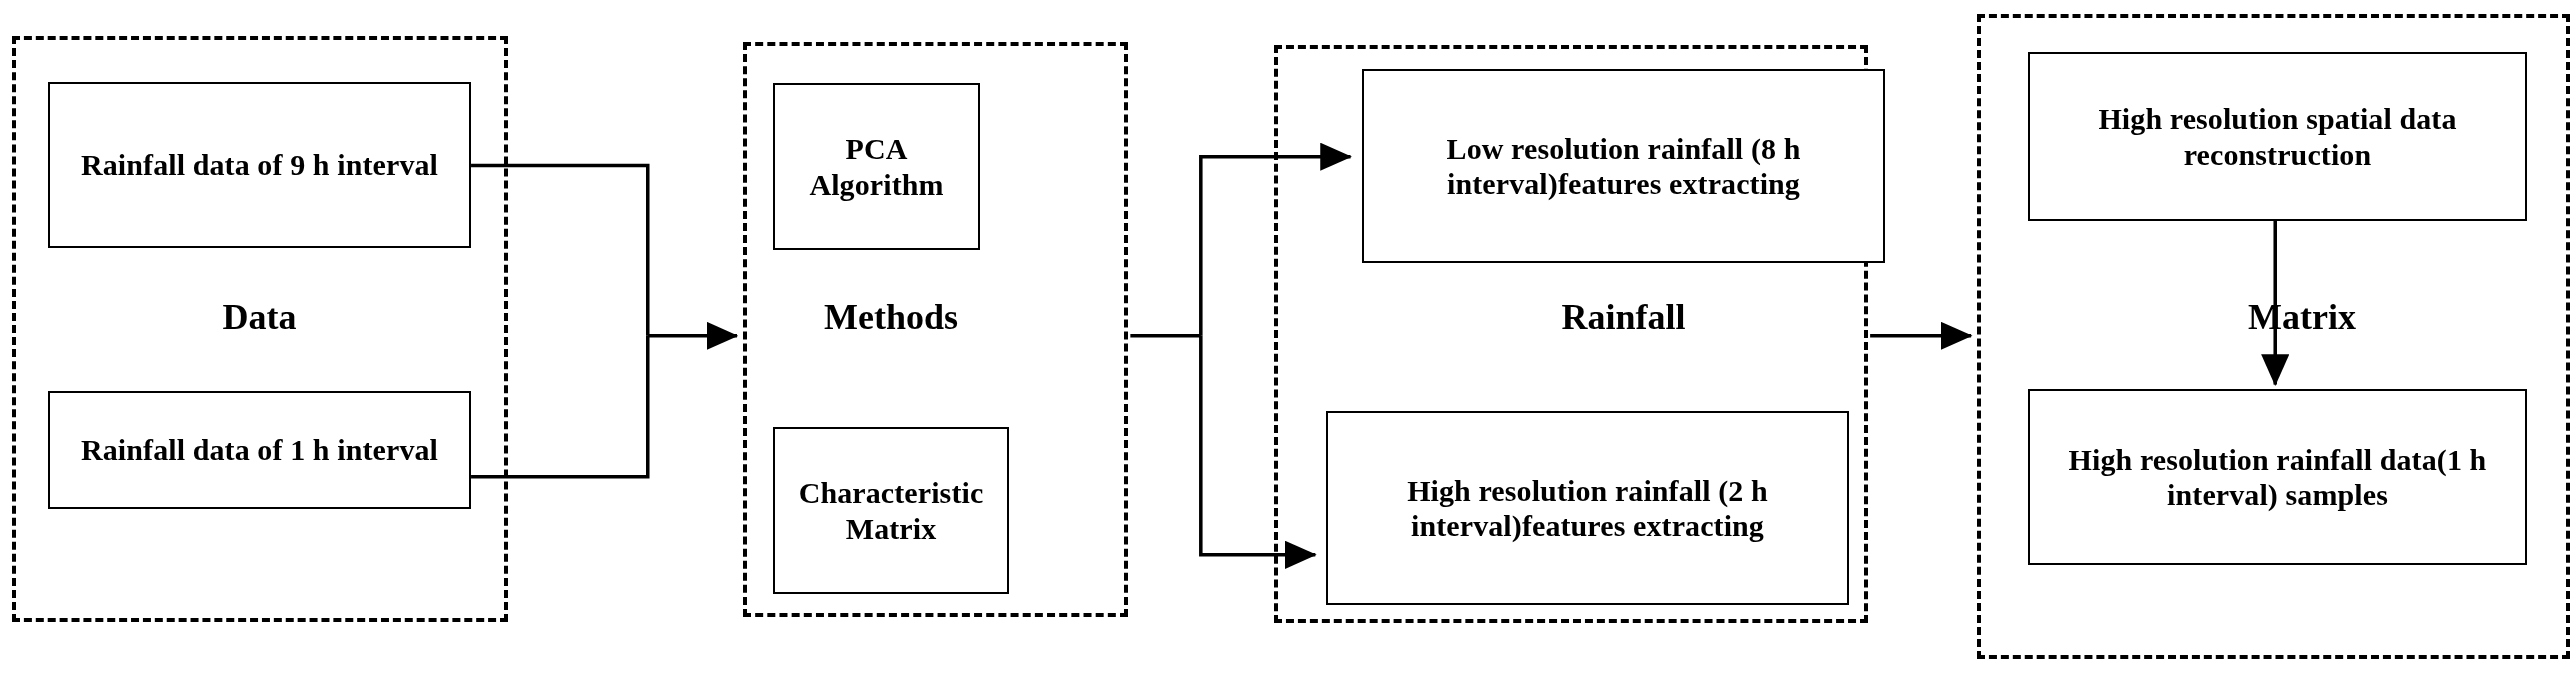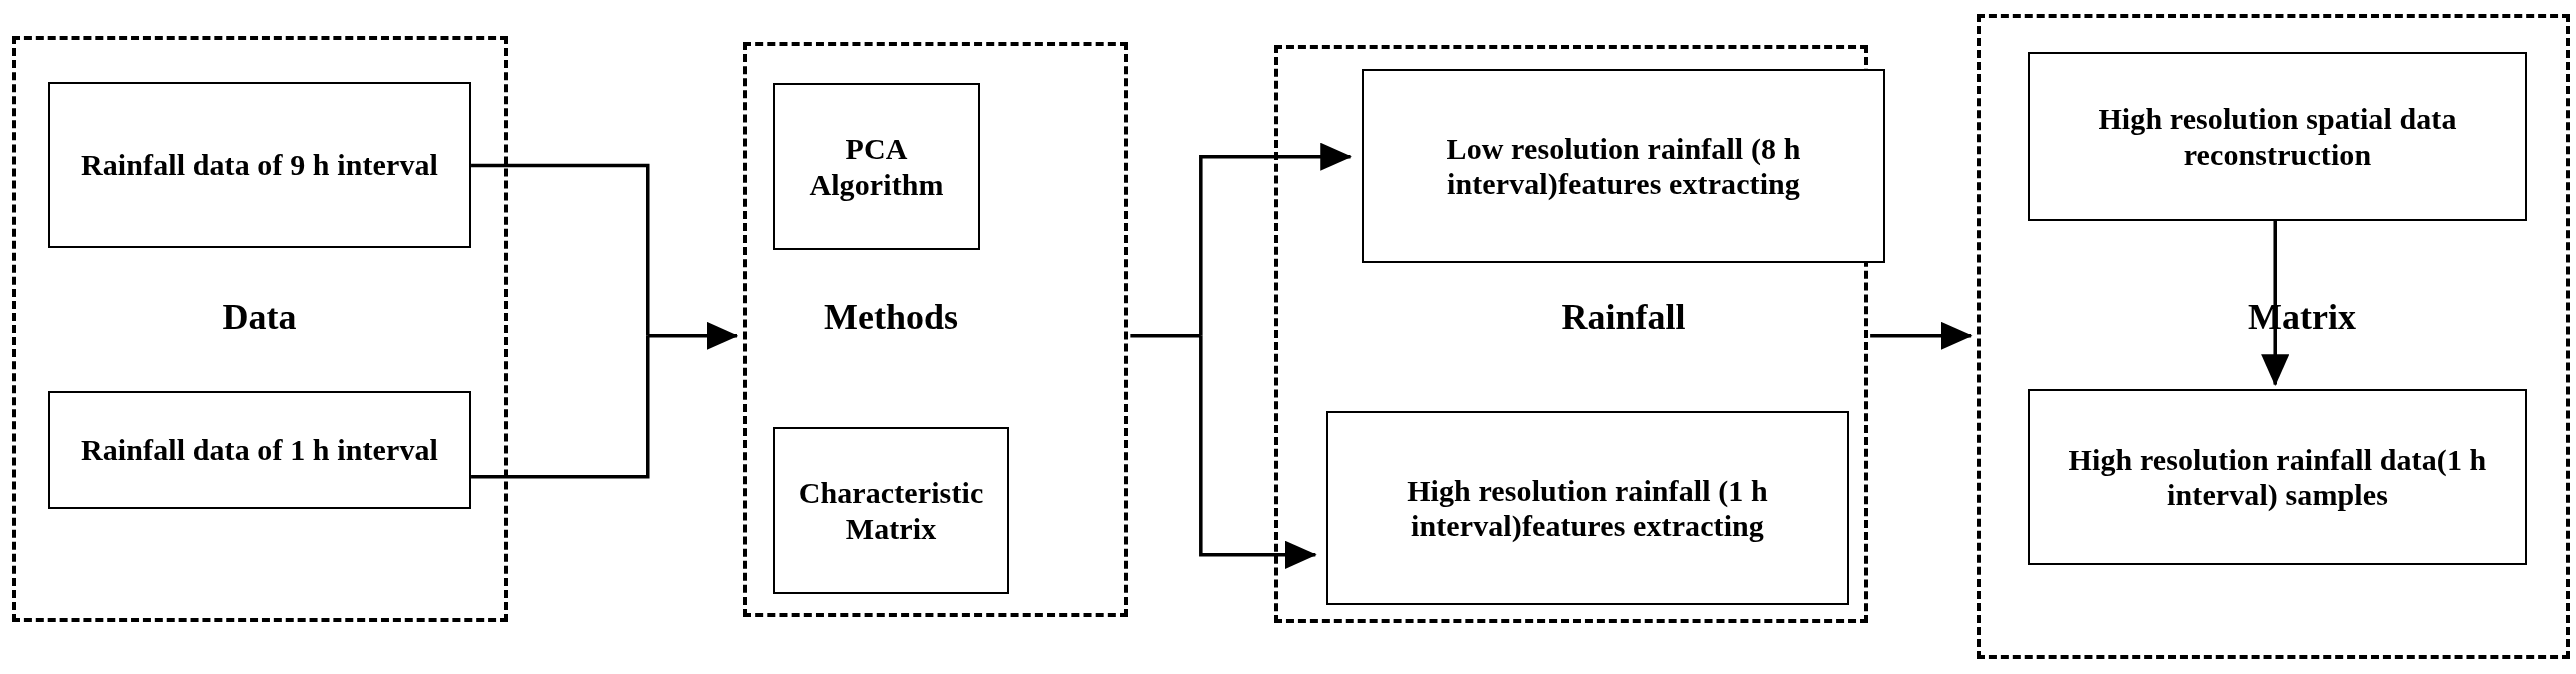--- a/index.html
+++ b/index.html
@@ -92,21 +92,21 @@
 
   <div class="node" style="left:1362px; top:69px; width:523px; height:194px;">
     <span>Low resolution rainfall (8 h interval)features extracting</span>
   </div>
 
   <div class="group-label" style="left:1362px; top:299px; width:523px;">
     <span>Rainfall</span>
   </div>
 
   <div class="node" style="left:1326px; top:411px; width:523px; height:194px;">
-    <span>High resolution rainfall (1 h interval)features extracting</span>
+    <span>High resolution rainfall (2 h interval)features extracting</span>
   </div>
 
   <div class="group" style="left:1977px; top:14px; width:593px; height:645px;"></div>
 
   <div class="node" style="left:2028px; top:52px; width:499px; height:169px;">
     <span>High resolution spatial data reconstruction</span>
   </div>
 
   <div class="group-label" style="left:2248px; top:299px; width:235px; text-align:left;">
     <span>Matrix</span>

